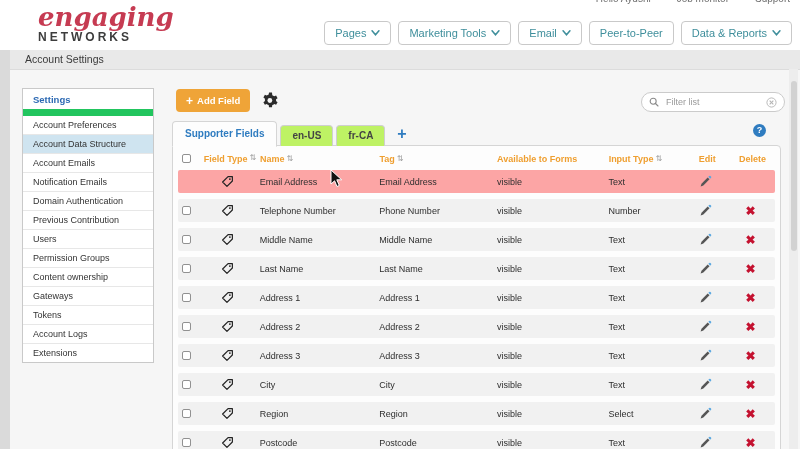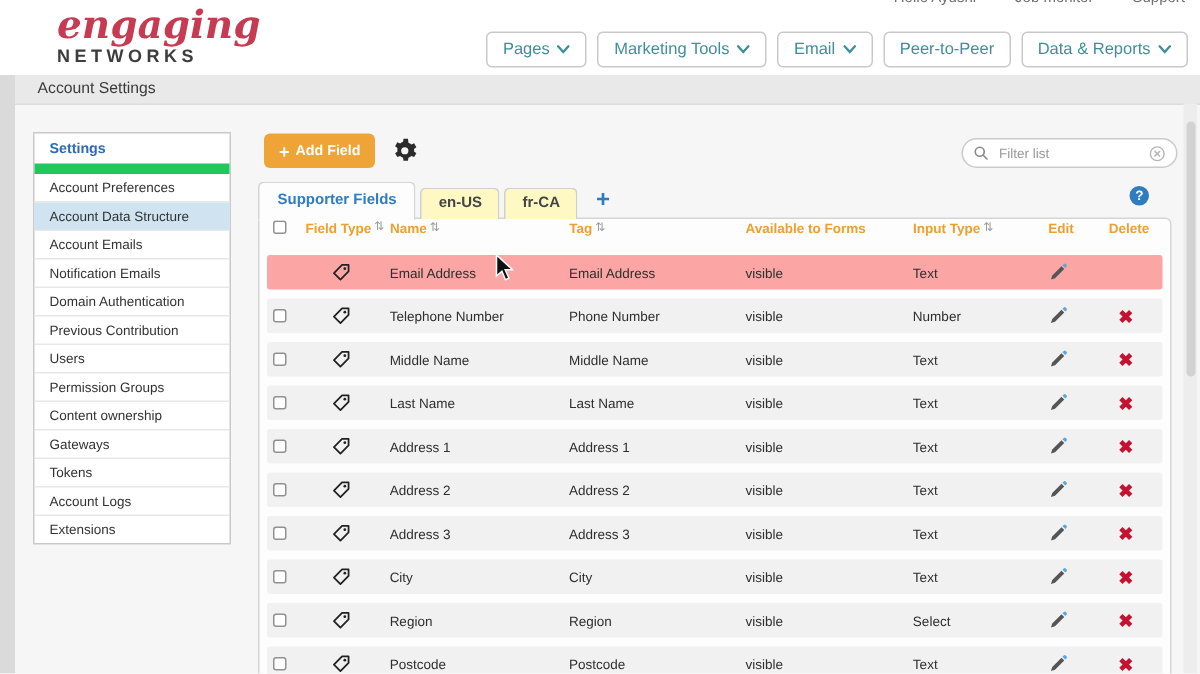--- a/index.html
+++ b/index.html
@@ -39,27 +39,27 @@
     border-radius:11px;display:flex;align-items:center;padding:0 7px;gap:5px;box-sizing:border-box;z-index:2;}
   .filter-box input{border:none;outline:none;flex:1;font-size:9px;color:#555;background:transparent;font-family:inherit;min-width:0;}
   .filter-box input::placeholder{color:#999;}
   .help-btn{position:absolute;left:753px;top:124px;width:13px;height:13px;border-radius:50%;background:#2f7cc0;border:none;
     color:#fff;font-size:9px;font-weight:700;line-height:13px;text-align:center;padding:0;cursor:pointer;z-index:3;}
   
   .tabs{position:absolute;left:172px;top:120px;height:26px;display:flex;align-items:flex-end;z-index:3;}
   .tab{font-size:10px;font-weight:700;border-radius:4px 4px 0 0;cursor:pointer;font-family:inherit;}
   .tab.active{background:#fdfdfd;border:1px solid #d5d5d5;border-bottom:1px solid #fdfdfd;color:#2f7cc0;
     padding:6px 12px 7px;margin-bottom:-1px;}
-  .tab.inactive{background:#fef9c3;border:1px solid #cfcfcf;border-bottom:none;color:#444;
+  .tab.inactive{background:#bef264;border:1px solid #cfcfcf;border-bottom:none;color:#444;
     padding:4px 11px 5px;margin-left:3px;}
   .add-tab-btn{background:none;border:none;color:#2f7cc0;font-size:16px;font-weight:700;margin-left:10px;padding:0 2px 3px;cursor:pointer;}
   
   .table-panel{position:absolute;left:172px;top:145px;width:609px;height:320px;background:#fdfdfd;
     border:1px solid #d5d5d5;border-radius:0 4px 4px 4px;box-sizing:border-box;z-index:2;}
-  .thead{display:flex;align-items:flex-start;height:23px;margin:1px 5px 0;}
+  .thead{display:flex;align-items:center;height:23px;margin:1px 5px 0;}
   .th{font-size:9px;font-weight:700;color:#ef9f30;white-space:nowrap;box-sizing:border-box;padding-left:4px;}
   .sort-glyph{font-size:8px;color:#9b9b9b;margin-left:2px;position:relative;top:-1px;font-weight:400;}
   .trow{display:flex;align-items:center;height:23px;margin:0 5px 6px;background:#f1f1f1;border-radius:2px;}
   .trow.highlight{background:#fca5a5;}
   .col-c{width:22px;box-sizing:border-box;padding-left:4px;display:flex;align-items:center;}
   .col-ft{width:56px;box-sizing:border-box;display:flex;justify-content:center;}
   .col-name{width:120px;box-sizing:border-box;padding-left:4px;}
   .col-tag{width:118px;box-sizing:border-box;padding-left:4px;}
   .col-av{width:112px;box-sizing:border-box;padding-left:4px;}
   .col-in{width:80px;box-sizing:border-box;padding-left:4px;}

